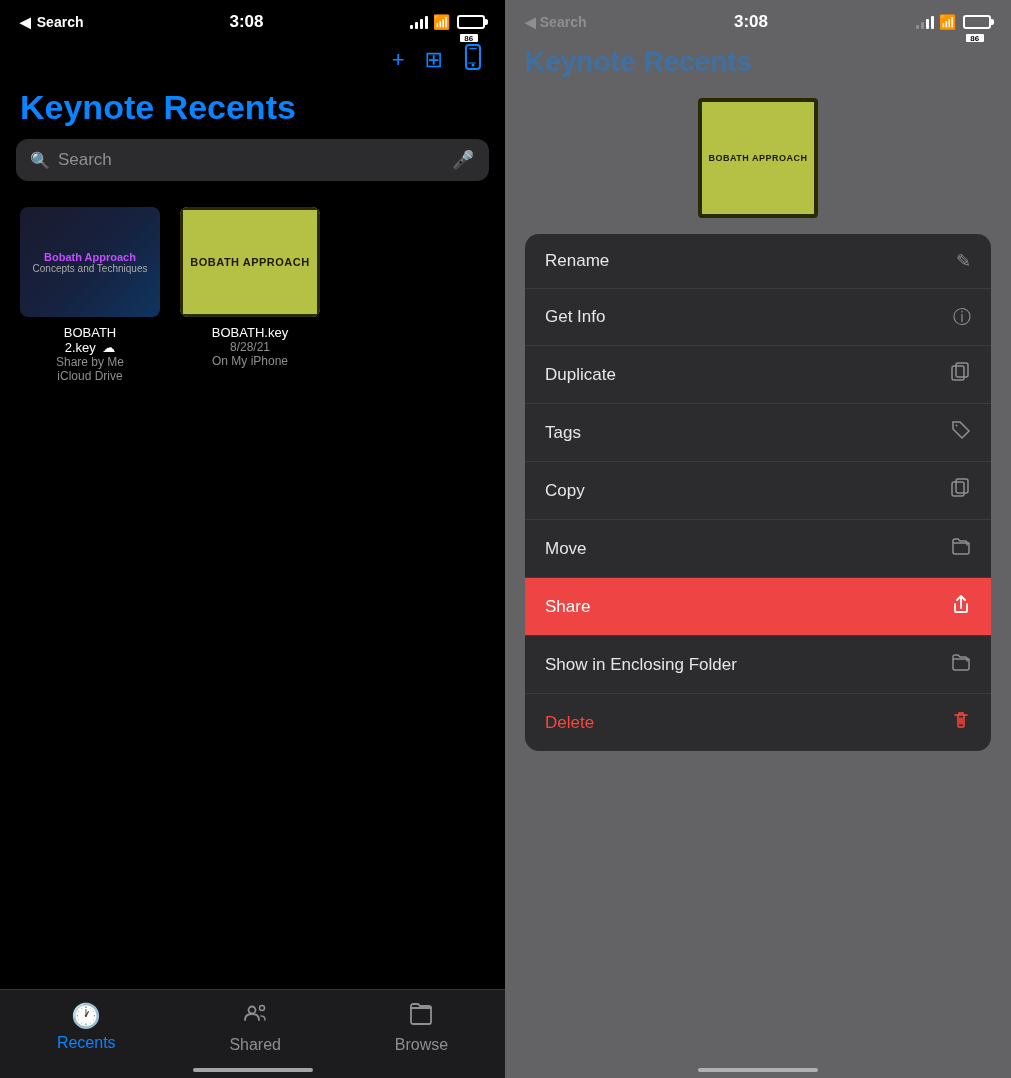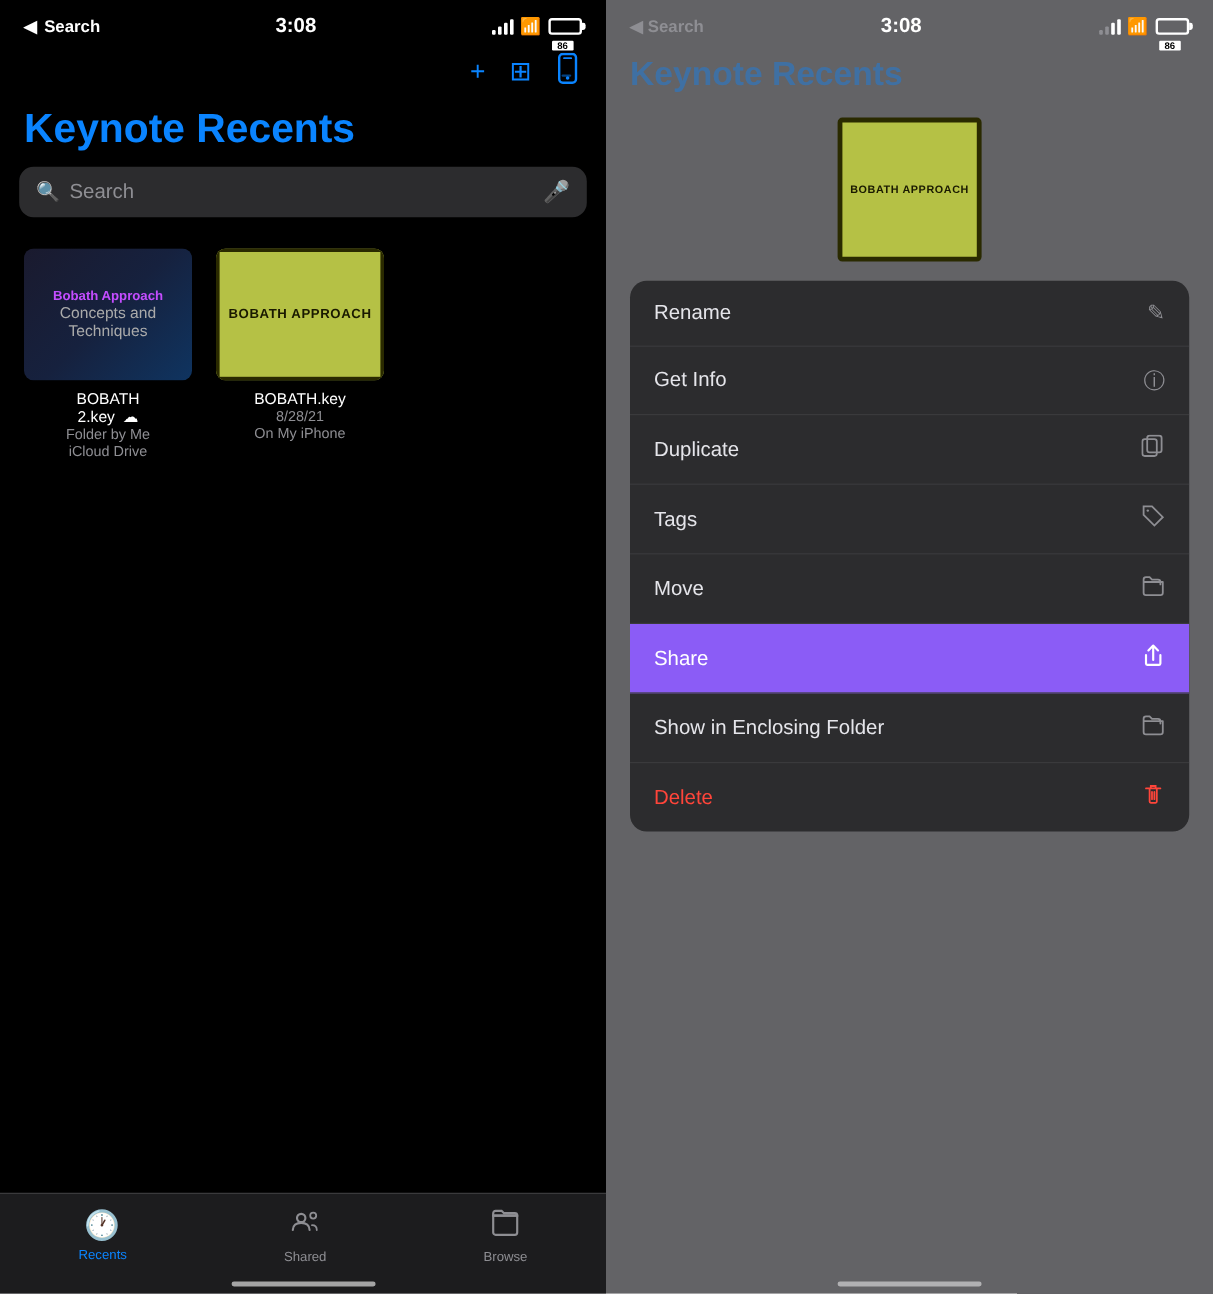--- a/index.html
+++ b/index.html
@@ -183,21 +183,21 @@
     }
 
     .bobath2-title {
       color: #c44dff;
       font-size: 11px;
       font-weight: 600;
     }
 
     .bobath2-sub {
       color: #aaa;
-      font-size: 13px;
+      font-size: 10px;
     }
 
     .file-thumb-bobath {
       background: #b5c145;
       width: 100%;
       height: 100%;
       display: flex;
       align-items: center;
       justify-content: center;
       border: 3px solid #2a2a00;
@@ -251,21 +251,21 @@
       align-items: center;
       gap: 4px;
       cursor: pointer;
     }
 
     .tab-icon {
       font-size: 24px;
     }
 
     .tab-label {
-      font-size: 11px;
+      font-size: 16px;
     }
 
     .tab-active .tab-icon,
     .tab-active .tab-label {
       color: #0a84ff;
     }
 
     .tab-inactive .tab-icon,
     .tab-inactive .tab-label {
       color: #8e8e93;
@@ -380,21 +380,21 @@
       color: #e5e5ea;
       font-size: 17px;
     }
 
     .menu-item-icon {
       color: #8e8e93;
       font-size: 18px;
     }
 
     .menu-item-share {
-      background: #8b5cf6;
+      background: #ef4444;
     }
 
     .menu-item-share .menu-item-text {
       color: #fff;
       font-weight: 500;
     }
 
     .menu-item-share .menu-item-icon {
       color: #fff;
     }
@@ -472,21 +472,21 @@
     <div class="file-item">
       <div class="file-thumbnail">
         <div class="file-thumb-bobath2">
           <div class="bobath2-content">
             <div class="bobath2-title">Bobath Approach</div>
             <div class="bobath2-sub">Concepts and Techniques</div>
           </div>
         </div>
       </div>
       <div class="file-name">BOBATH<br>2.key <span class="cloud-icon">☁</span></div>
-      <div class="file-meta">Folder by Me</div>
+      <div class="file-meta">Share by Me</div>
       <div class="file-meta">iCloud Drive</div>
     </div>
 
     <div class="file-item">
       <div class="file-thumbnail">
         <div class="file-thumb-bobath">
           <div class="bobath-text">BOBATH APPROACH</div>
         </div>
       </div>
       <div class="file-name">BOBATH.key</div>
@@ -585,20 +585,29 @@
       <div class="menu-item">
         <span class="menu-item-text">Tags</span>
         <span class="menu-item-icon">
           <svg width="20" height="20" viewBox="0 0 20 20" fill="none" xmlns="http://www.w3.org/2000/svg">
             <path d="M2 2h7l9 9-7 7L2 9V2z" stroke="#8e8e93" stroke-width="1.5" fill="none"></path>
             <circle cx="5.5" cy="5.5" r="1" fill="#8e8e93"></circle>
           </svg>
         </span>
       </div>
 
+      <div class="menu-item">
+        <span class="menu-item-text">Copy</span>
+        <span class="menu-item-icon">
+          <svg width="20" height="20" viewBox="0 0 20 20" fill="none" xmlns="http://www.w3.org/2000/svg">
+            <rect x="1" y="4" width="12" height="14" rx="2" stroke="#8e8e93" stroke-width="1.5" fill="none"></rect>
+            <rect x="5" y="1" width="12" height="14" rx="2" stroke="#8e8e93" stroke-width="1.5" fill="none"></rect>
+          </svg>
+        </span>
+      </div>
 
       <div class="menu-item">
         <span class="menu-item-text">Move</span>
         <span class="menu-item-icon">
           <svg width="20" height="20" viewBox="0 0 20 20" fill="none" xmlns="http://www.w3.org/2000/svg">
             <path d="M2 7h16M2 7V16a2 2 0 0 0 2 2h12a2 2 0 0 0 2-2V7M2 7V5a2 2 0 0 1 2-2h3l2 2h5a2 2 0 0 1 2 2v2" stroke="#8e8e93" stroke-width="1.5" fill="none" stroke-linecap="round"></path>
           </svg>
         </span>
       </div>
 

